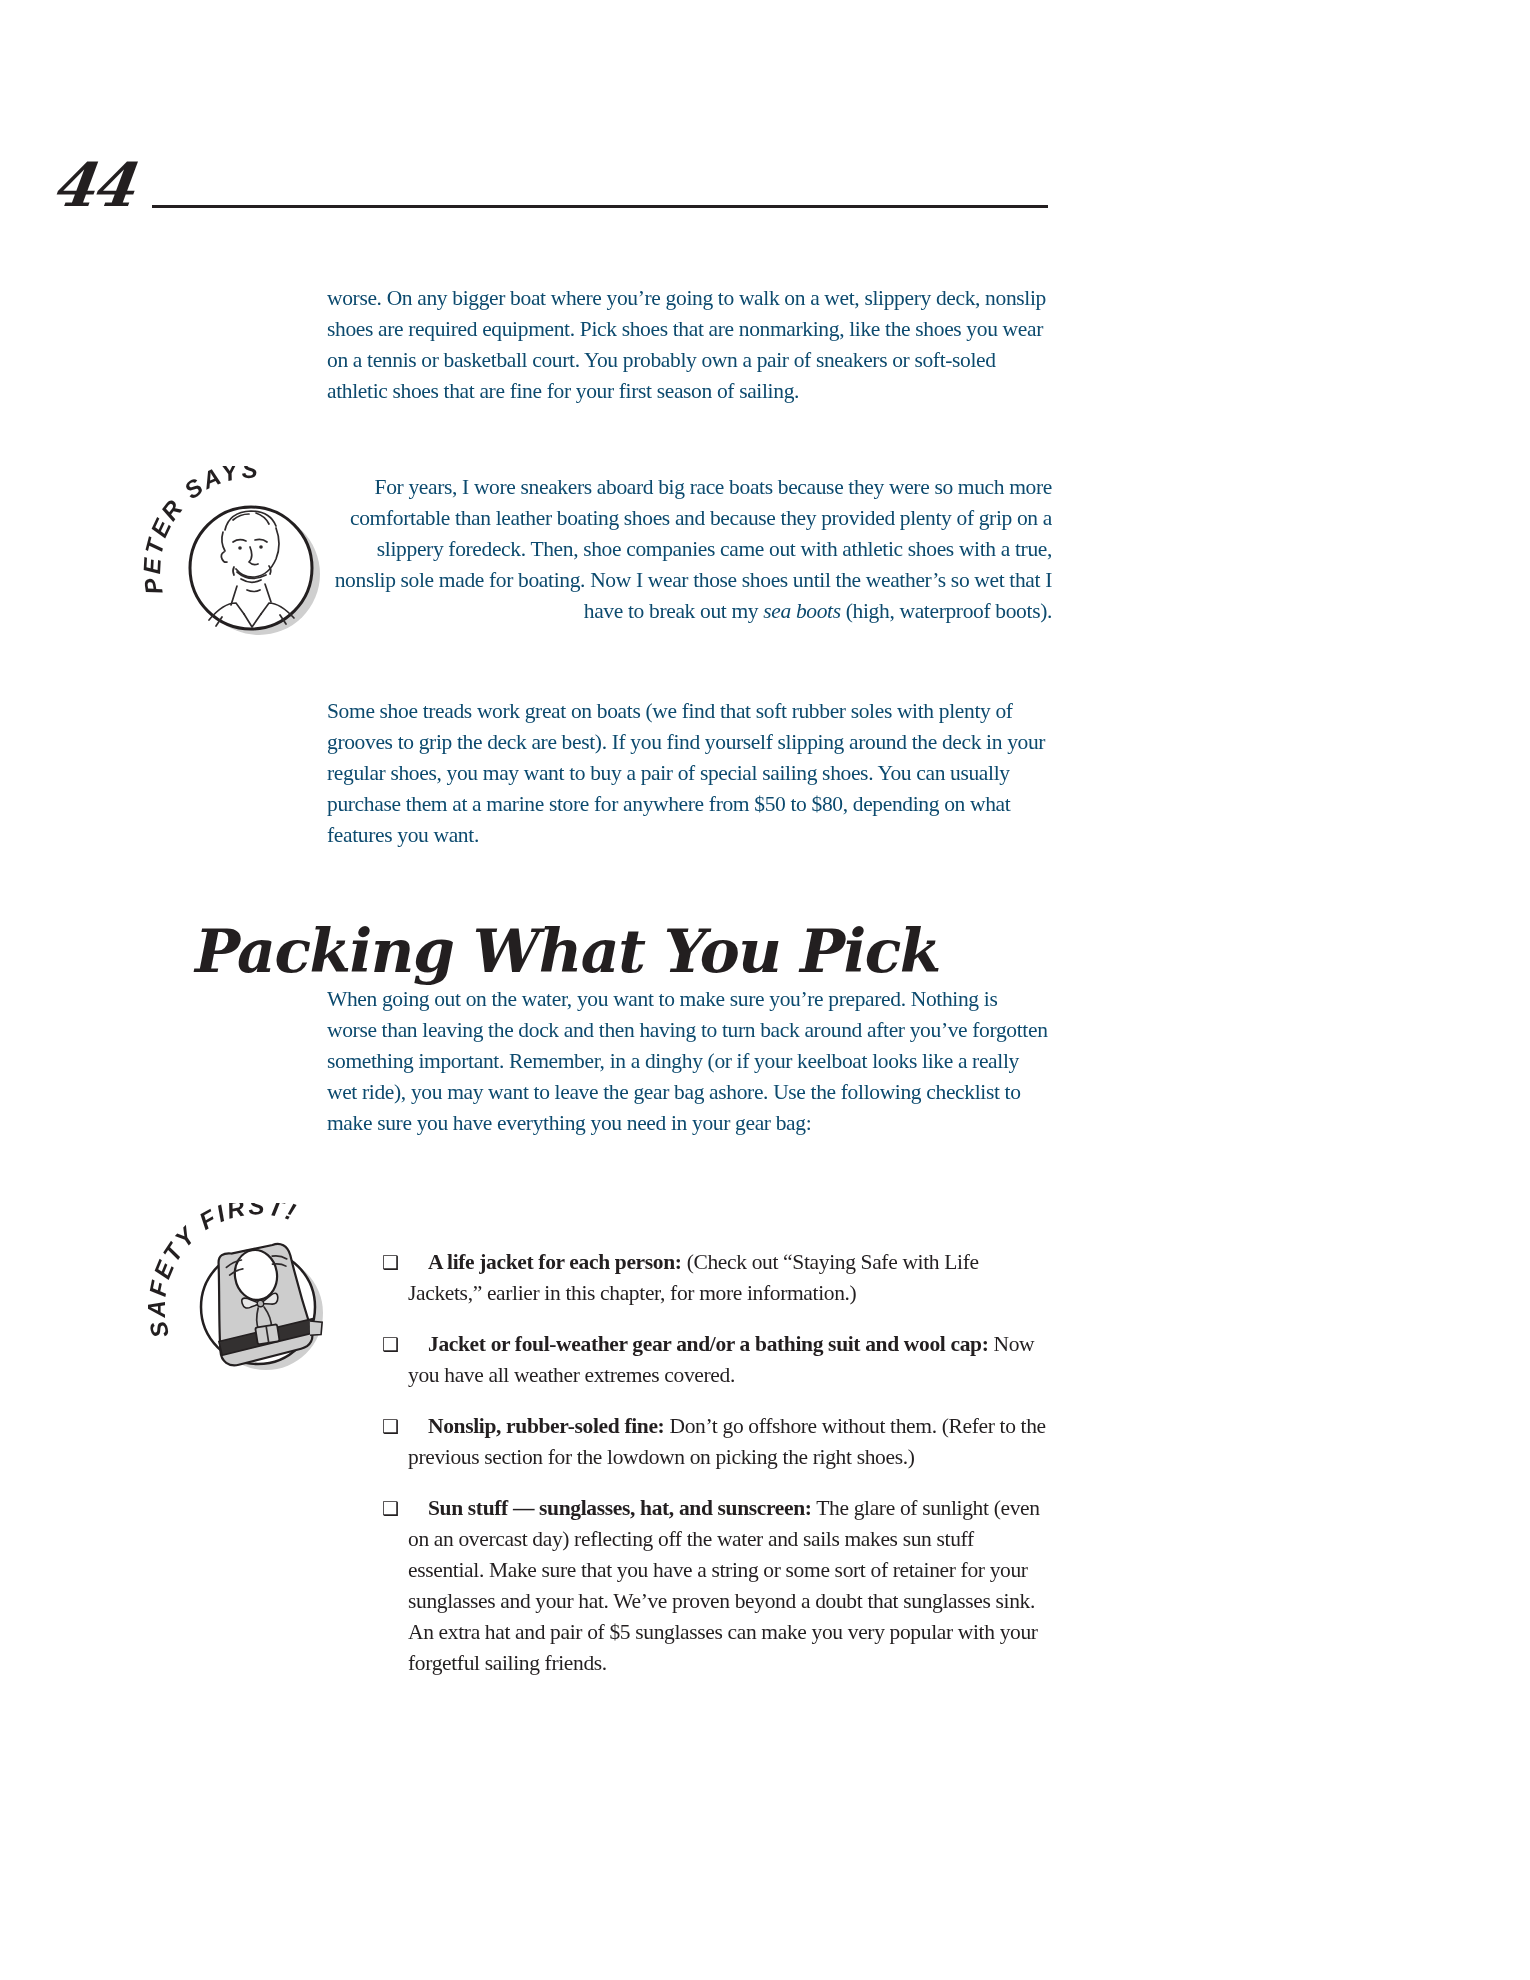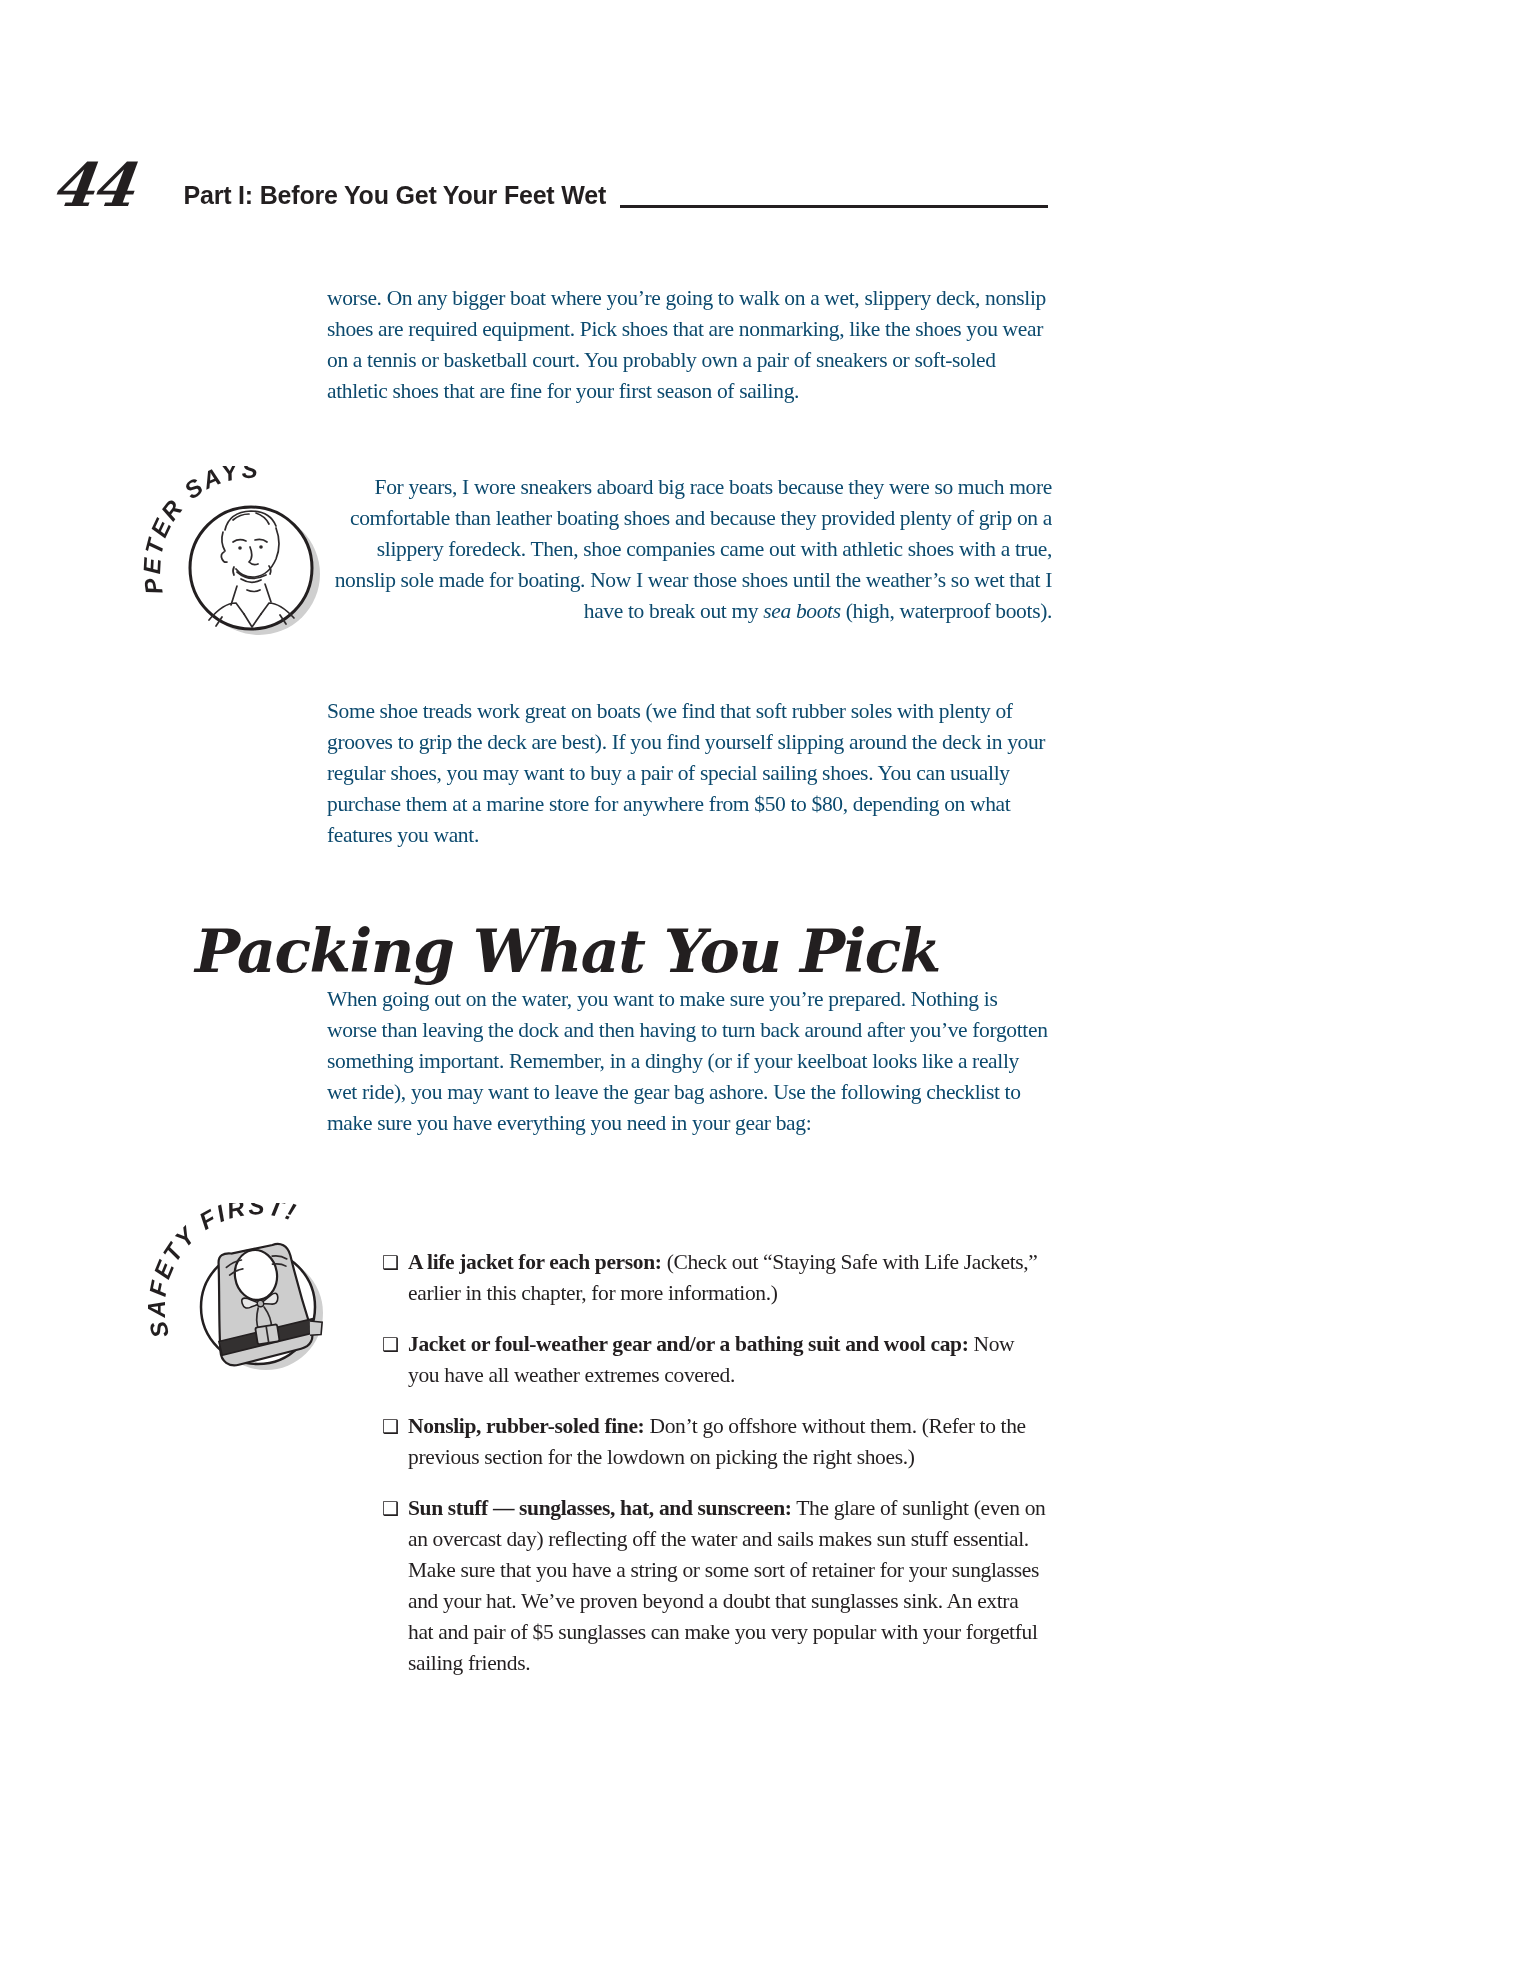--- a/index.html
+++ b/index.html
@@ -53,40 +53,39 @@
   }
   .check-item { display:flex; margin:0 0 20px 0; }
   .check-glyph {
     flex:none; width:26px;
     font-family:"DejaVu Sans", sans-serif; font-size:19px; line-height:31px;
   }
   .check-body {
     font-family:"Liberation Serif", serif; font-size:21.5px; line-height:31px;
     letter-spacing:-0.35px;
   }
-  .check-body b { font-weight:bold; }
+  .check-body b { font-weight:bold;margin-left:20px; }
 
   
   .margin-icon { position:absolute; }
   #peter-says-icon  { left:143px; top:466px;  width:182px; height:176px; }
   #safety-first-icon{ left:148px; top:1203px; width:182px; height:176px; }
   .arc-label {
     font-family:"Liberation Sans", sans-serif; font-weight:bold; font-style:italic;
     font-size:24px; letter-spacing:2.5px; fill:#231f20;
   }
   .sketch { stroke:#2e2a2b; stroke-width:1.7; fill:none; stroke-linecap:round; }
 </style>
 </head>
 <body>
 
 <div class="page">
 
   <div class="running-head">
     <div class="folio">44</div>
-    <div class="rh-title">Part I: Before You Get Your Feet Wet</div>
     <div class="rh-rule"></div>
   </div>
 
   <p class="bodytext" id="para-1">worse. On any bigger boat where you’re going to walk on a wet, slippery deck, nonslip shoes are required equipment. Pick shoes that are nonmarking, like the shoes you wear on a tennis or basketball court. You probably own a pair of sneakers or soft-soled athletic shoes that are fine for your first season of sailing.</p>
 
   <p class="bodytext" id="para-2"><span>For years, I wore sneakers aboard big race boats because they were so much more comfortable than leather boating shoes and because they provided plenty of grip on a slippery foredeck. Then, shoe companies came out with athletic shoes with a true, nonslip sole made for boating. Now I wear those shoes until the weather’s so wet that I have to break out my </span><em>sea boots</em><span> (high, waterproof boots).</span></p>
 
   <p class="bodytext" id="para-3">Some shoe treads work great on boats (we find that soft rubber soles with plenty of grooves to grip the deck are best). If you find yourself slipping around the deck in your regular shoes, you may want to buy a pair of special sailing shoes. You can usually purchase them at a marine store for anywhere from $50 to $80, depending on what features you want.</p>
 
   <h1 class="section-heading">Packing What You Pick</h1>

